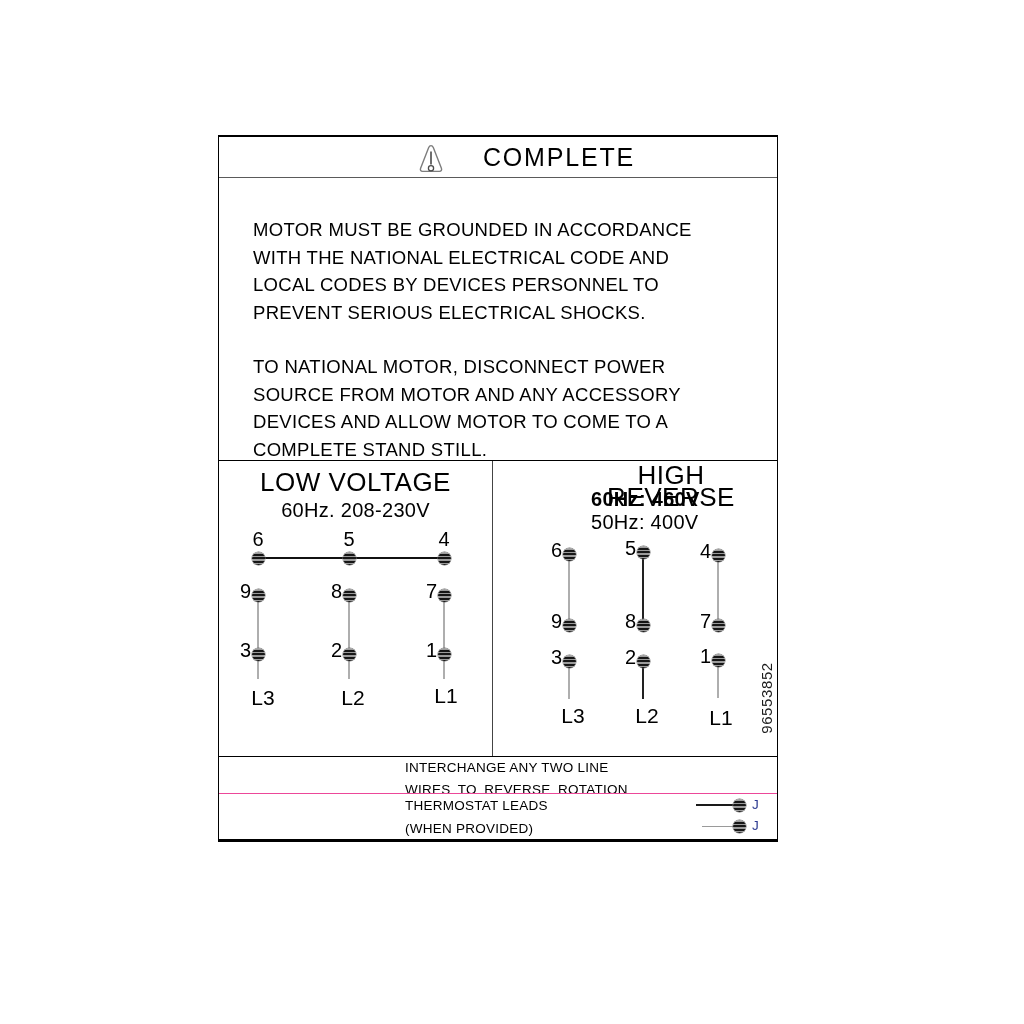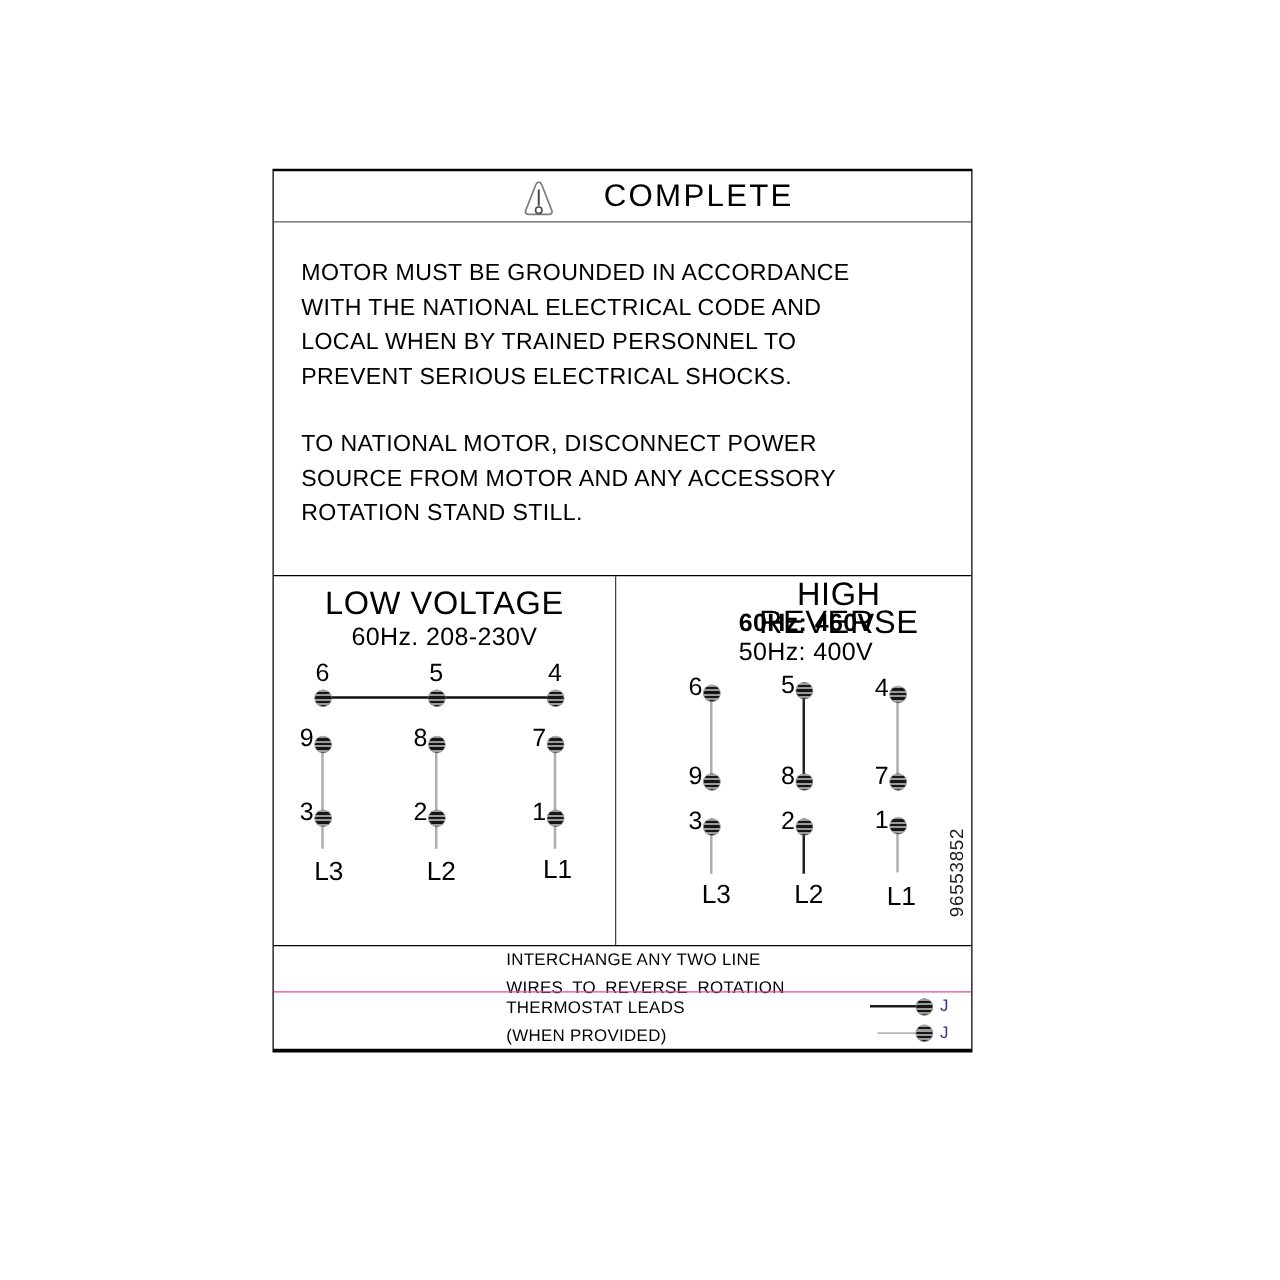--- a/index.html
+++ b/index.html
@@ -9,21 +9,21 @@
   .label-box{position:absolute;left:218px;top:135px;width:558px;height:702px;
     border-style:solid;border-color:#000;border-width:2px 1px 3px 1px;background:#fff;}
 
   
   .header{position:absolute;left:0;top:0;width:100%;height:40px;border-bottom:1.5px solid #5a5a5a;}
   .warn-icon{position:absolute;left:196px;top:6px;}
   .warn-title{position:absolute;left:264px;top:6px;font-size:25px;letter-spacing:1.8px;line-height:28px;}
 
   
   .bodytext{position:absolute;left:0;top:41px;width:100%;height:282px;}
-  .para{position:absolute;left:22px;right:10px;margin:0;}
+  .para{position:absolute;left:22px;right:10px;margin:12px;}
   .p1{top:26px;}
   .p2{top:163px;}
   .para div{font-size:18.5px;line-height:27.5px;letter-spacing:0.3px;white-space:nowrap;}
 
   
   .wiring{position:absolute;left:0;top:323px;width:100%;height:296px;border-top:1px solid #000;}
   .vdivider{position:absolute;left:273px;top:0;width:1px;height:296px;background:#444;}
 
   .diag-title{position:absolute;font-size:26px;line-height:22px;letter-spacing:0.5px;}
   .diag-sub{position:absolute;font-size:20px;line-height:21px;letter-spacing:0.3px;}
@@ -70,27 +70,28 @@
         <line x1="16" y1="8.5" x2="16" y2="21.5" stroke="#4a4a4a" stroke-width="1.6"></line>
         <circle cx="16" cy="25.2" r="2.6" fill="#fff" stroke="#4a4a4a" stroke-width="1.3"></circle>
       </svg>
       <div class="warn-title">COMPLETE</div>
     </div>
 
     <div class="bodytext">
       <div class="para p1">
         <div>MOTOR MUST BE GROUNDED IN ACCORDANCE</div>
         <div>WITH THE NATIONAL ELECTRICAL CODE AND</div>
-        <div>LOCAL WHEN BY TRAINED PERSONNEL TO</div>
+        <div>LOCAL CODES BY DEVICES PERSONNEL TO</div>
         <div>PREVENT SERIOUS ELECTRICAL SHOCKS.</div>
       </div>
       <div class="para p2">
         <div>TO NATIONAL MOTOR, DISCONNECT POWER</div>
         <div>SOURCE FROM MOTOR AND ANY ACCESSORY</div>
-        <div>ROTATION STAND STILL.</div>
+        <div>DEVICES AND ALLOW MOTOR TO COME TO A</div>
+        <div>COMPLETE STAND STILL.</div>
       </div>
     </div>
 
     <div class="wiring">
       <div class="vdivider"></div>
 
       <div class="diag-title lv-title">LOW VOLTAGE</div>
       <div class="diag-sub lv-sub">60Hz. 208-230V</div>
 
       <div class="hwire" style="left:39px;top:96px;width:186px;"></div>

